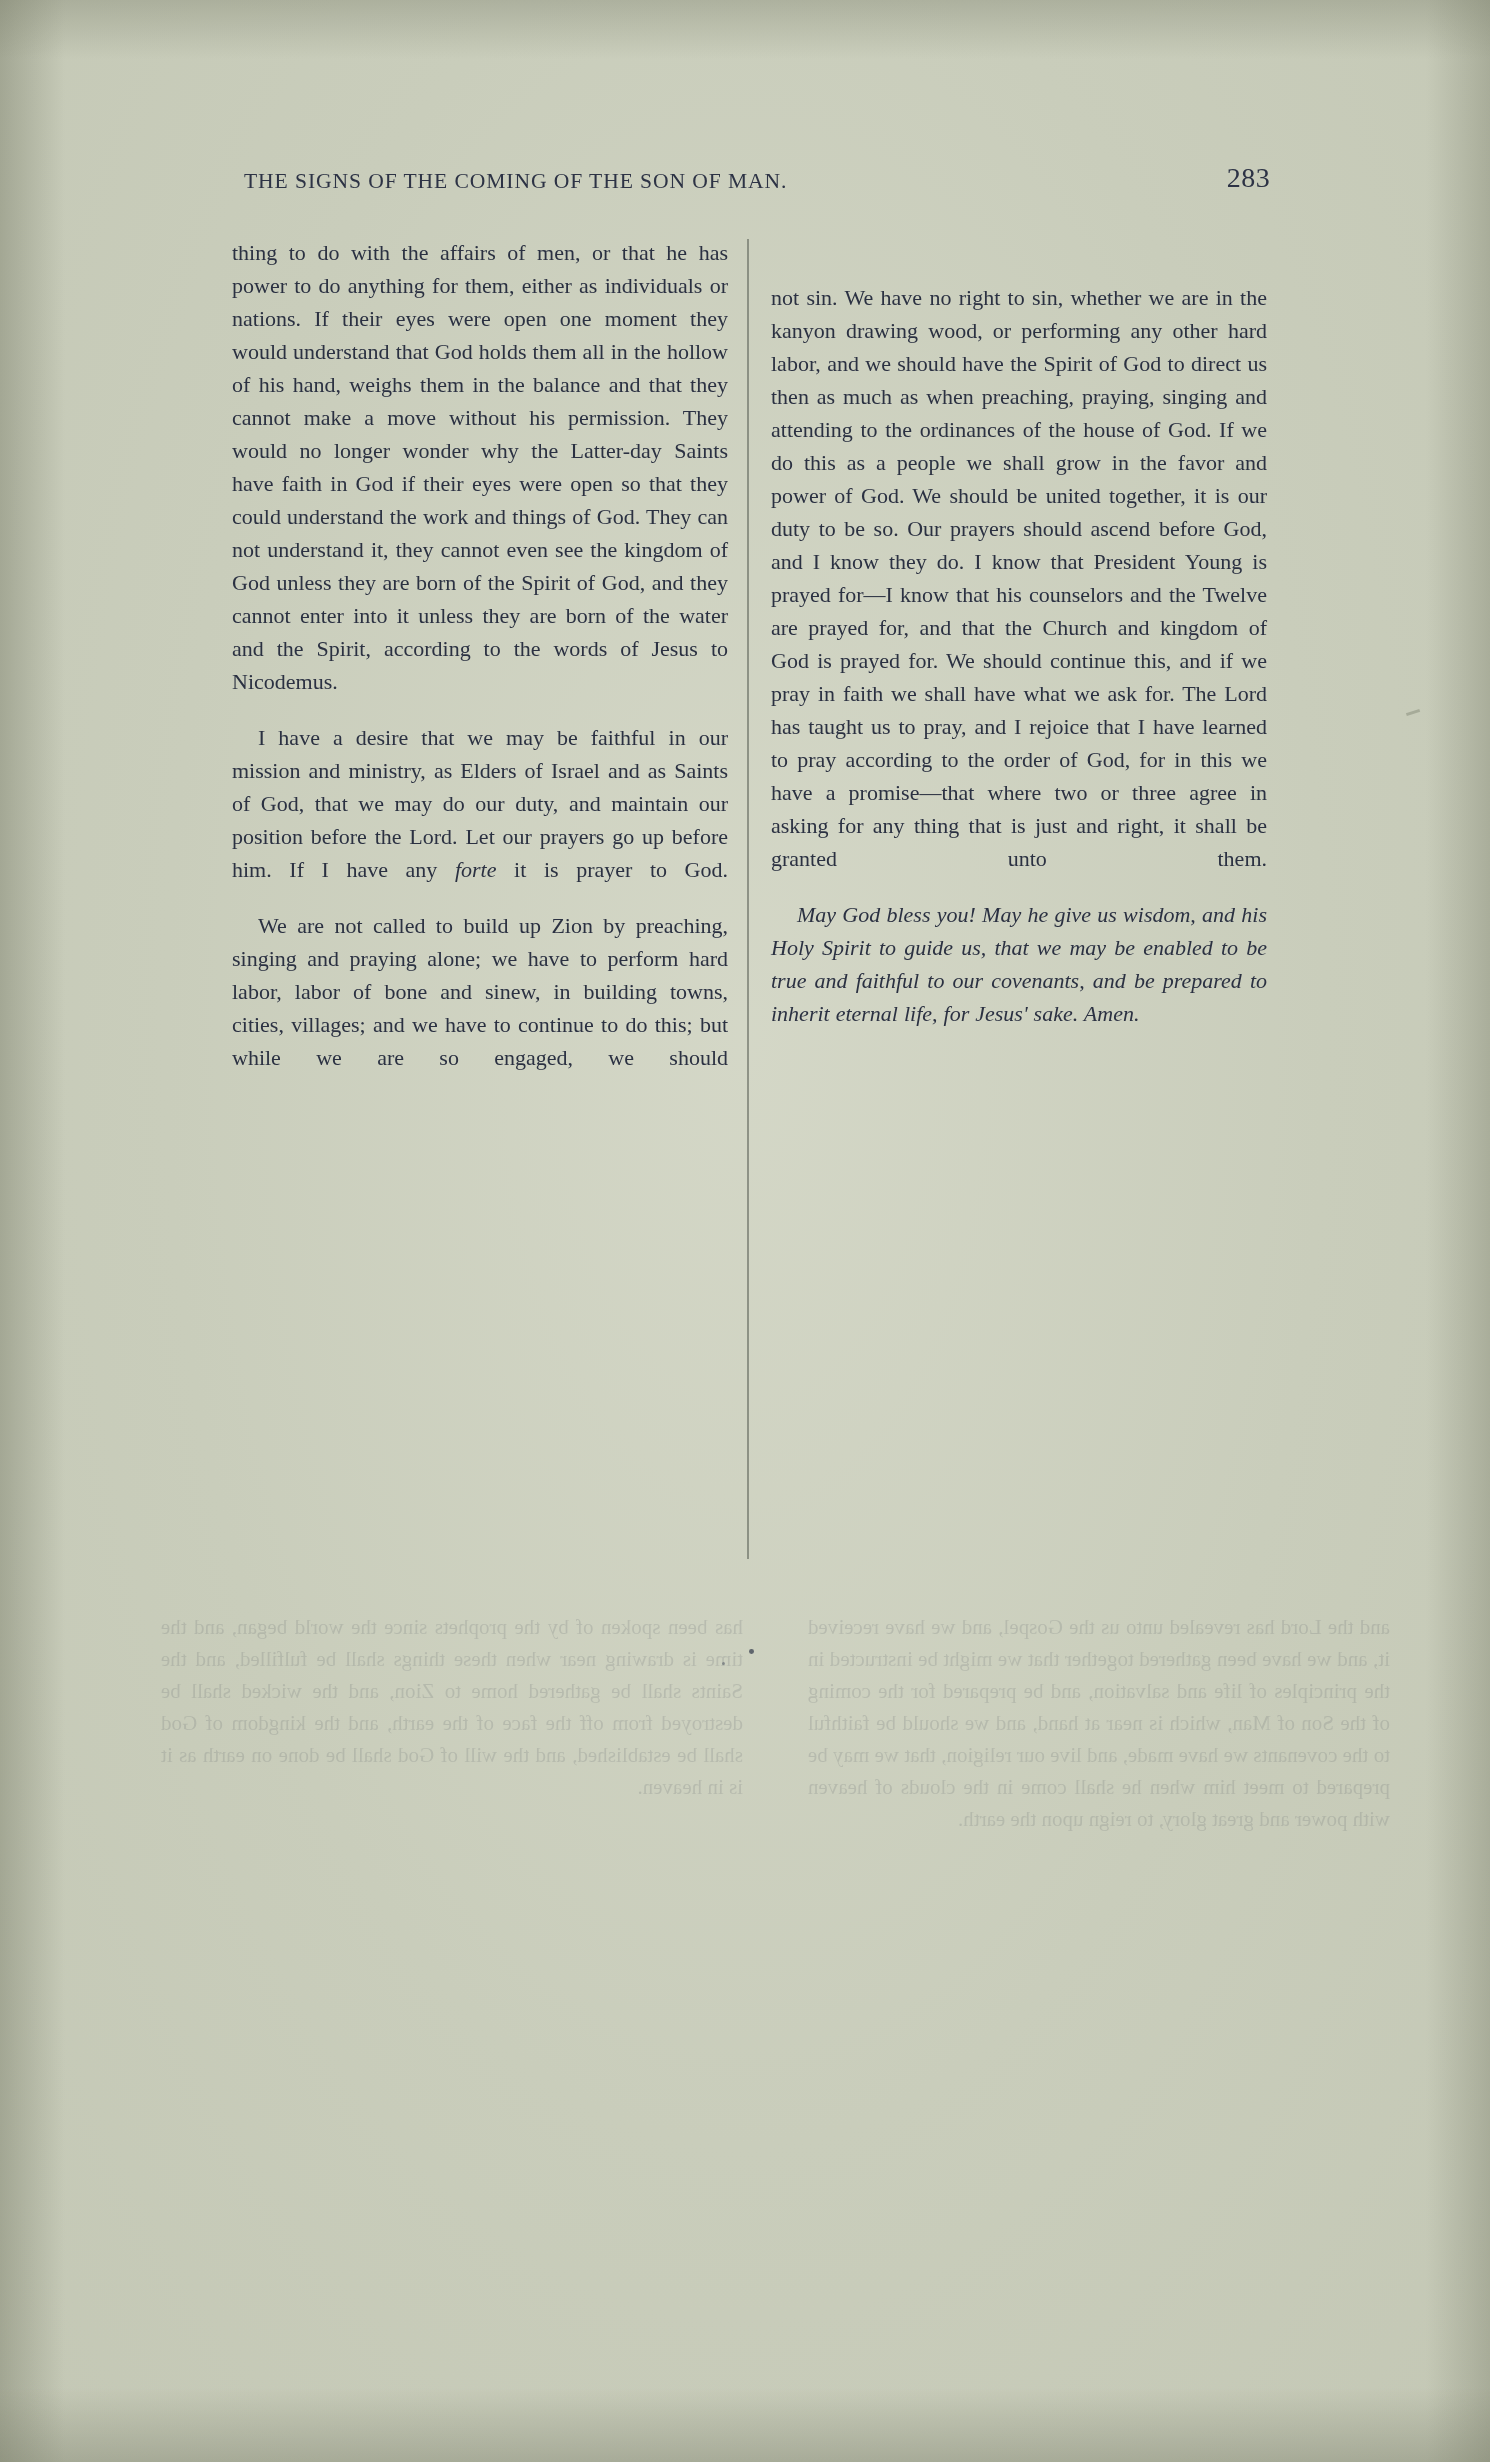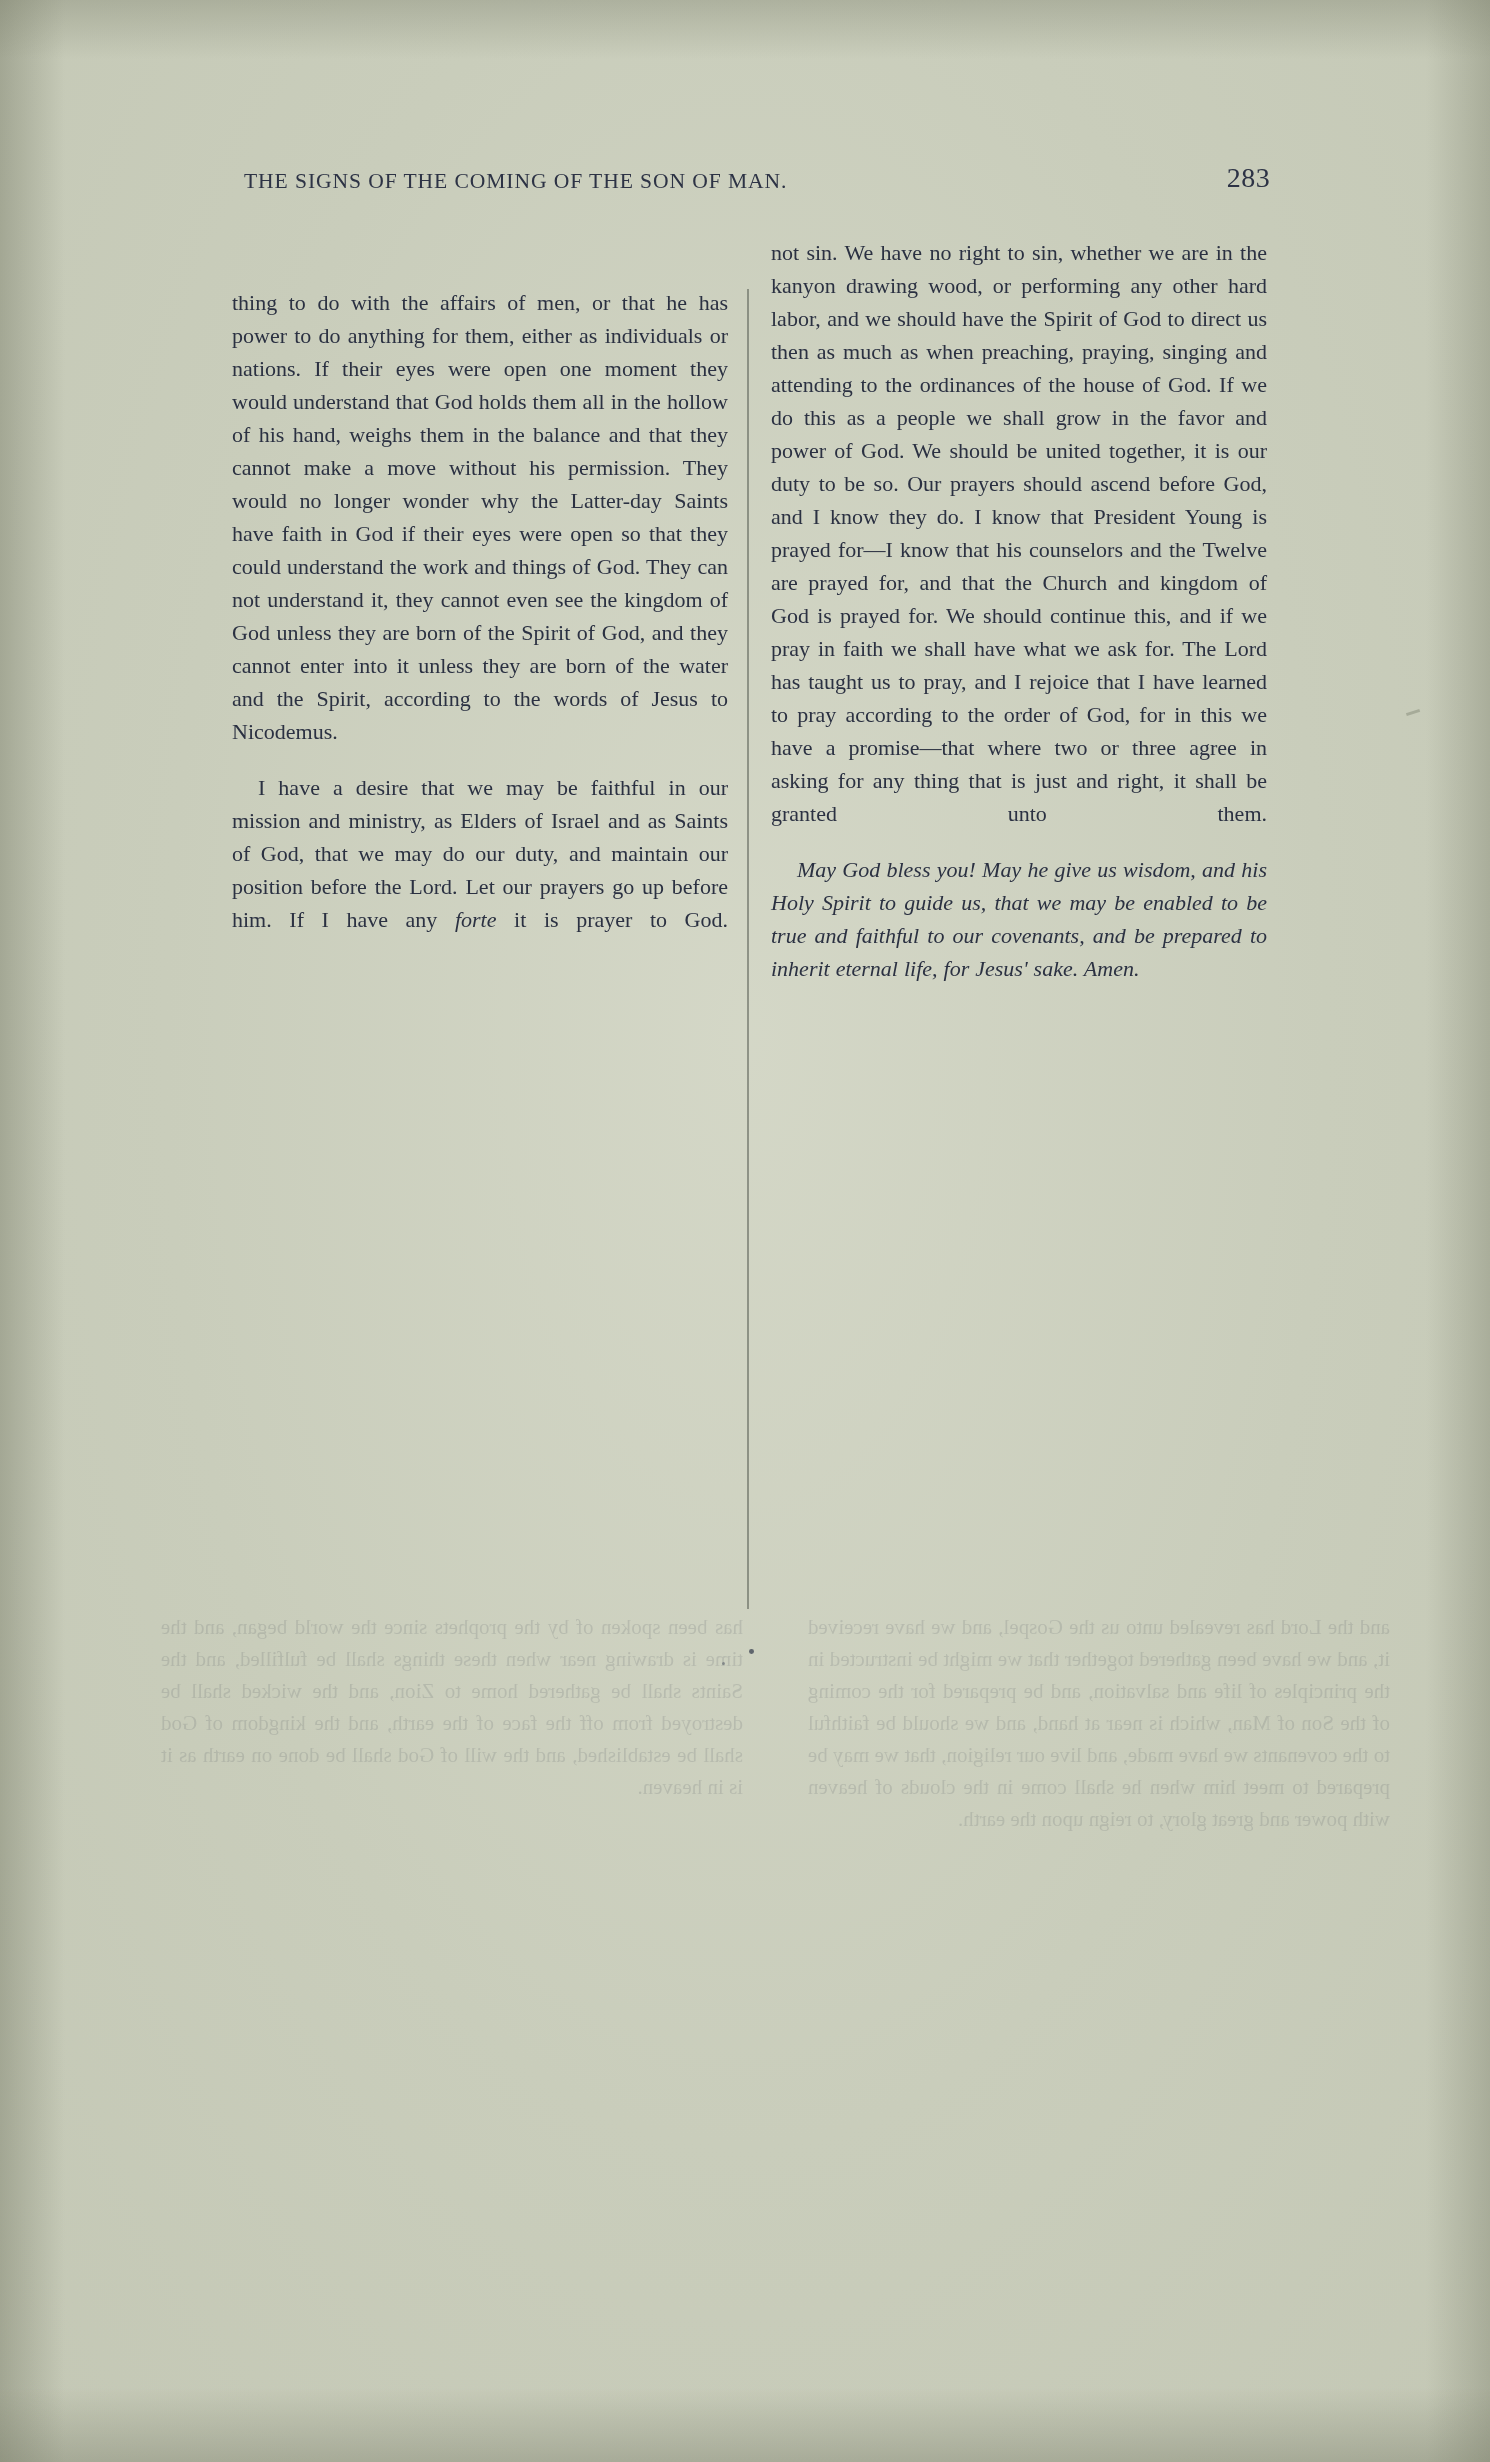--- a/index.html
+++ b/index.html
@@ -174,20 +174,21 @@
     <div class="header">
       <div class="running-title">THE SIGNS OF THE COMING OF THE SON OF MAN.</div>
       <div class="folio">283</div>
     </div>
 
     <div class="columns">
 
       <div class="col left">
         <p class="para">thing to do with the affairs of men, or that he has power to do anything for them, either as individuals or nations. If their eyes were open one moment they would understand that God holds them all in the hollow of his hand, weighs them in the balance and that they cannot make a move without his permission. They would no longer wonder why the Latter-day Saints have faith in God if their eyes were open so that they could understand the work and things of God. They can not understand it, they cannot even see the kingdom of God unless they are born of the Spirit of God, and they cannot enter into it unless they are born of the water and the Spirit, according to the words of Jesus to Nicodemus.</p>
         <p class="para"><span>I have a desire that we may be faithful in our mission and ministry, as Elders of Israel and as Saints of God, that we may do our duty, and maintain our position before the Lord. Let our prayers go up before him. If I have any </span><span class="it">forte</span><span> it is prayer to God.</span></p>
+        <p class="para">We are not called to build up Zion by preaching, singing and praying alone; we have to perform hard labor, labor of bone and sinew, in building towns, cities, villages; and we have to continue to do this; but while we are so engaged, we should</p>
       </div>
 
       <div class="col right">
         <p class="para">not sin. We have no right to sin, whether we are in the kanyon drawing wood, or performing any other hard labor, and we should have the Spirit of God to direct us then as much as when preaching, praying, singing and attending to the ordinances of the house of God. If we do this as a people we shall grow in the favor and power of God. We should be united together, it is our duty to be so. Our prayers should ascend before God, and I know they do. I know that President Young is prayed for—I know that his counselors and the Twelve are prayed for, and that the Church and kingdom of God is prayed for. We should continue this, and if we pray in faith we shall have what we ask for. The Lord has taught us to pray, and I rejoice that I have learned to pray according to the order of God, for in this we have a promise—that where two or three agree in asking for any thing that is just and right, it shall be granted unto them.</p>
         <p class="para last">May God bless you! May he give us wisdom, and his Holy Spirit to guide us, that we may be enabled to be true and faithful to our covenants, and be prepared to inherit eternal life, for Jesus' sake. Amen.</p>
       </div>
 
     </div>
   </div>
 

